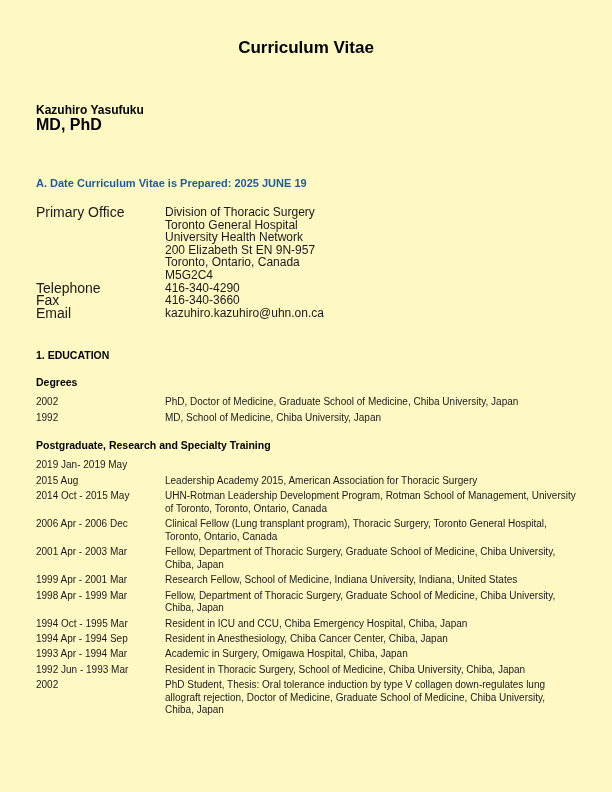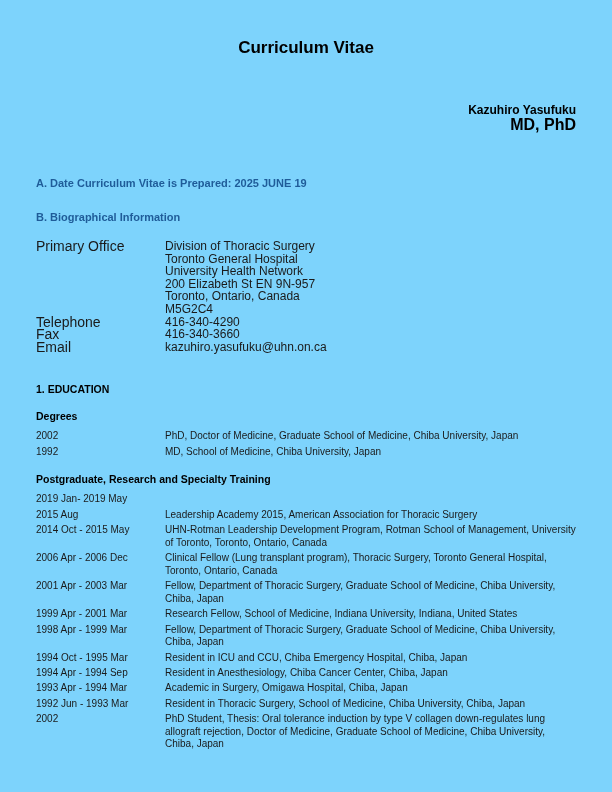--- a/index.html
+++ b/index.html
@@ -1,35 +1,35 @@
 <!DOCTYPE html>
 <html><head>
 <meta charset="utf-8">
 <style>
   html, body { margin: 0; padding: 0; background: #ffffff; }
   .page {
     width: 612px;
     height: 792px;
-    background: #7dd3fc;
+    background: #fef9c3;
     font-family: "Liberation Sans", sans-serif;
     color: #1a1a1a;
     box-sizing: border-box;
     padding: 38px 36px 0 36px;
     overflow: hidden;
     position: relative;
   }
   .doc-title {
     text-align: center;
     font-size: 17px;
     font-weight: bold;
     color: #000000;
     margin: 0;
   }
   .author-block {
-    text-align: right;
+    text-align: left;
     margin-top: 45px;
   }
   .author-name {
     font-size: 12px;
     font-weight: bold;
     color: #000000;
     line-height: 15px;
   }
   .author-creds {
     font-size: 16px;
@@ -94,21 +94,20 @@
 
   <div class="doc-title">Curriculum Vitae</div>
 
   <div class="author-block">
     <div class="author-name">Kazuhiro Yasufuku</div>
     <div class="author-creds">MD, PhD</div>
   </div>
 
   <div class="section-heading heading-a">A. Date Curriculum Vitae is Prepared: 2025 JUNE 19</div>
 
-  <div class="section-heading heading-b">B. Biographical Information</div>
 
   <div class="contact-table">
     <div class="contact-row">
       <div class="contact-label">Primary Office</div>
       <div class="contact-value">Division of Thoracic Surgery
 Toronto General Hospital
 University Health Network
 200 Elizabeth St EN 9N-957
 Toronto, Ontario, Canada
 M5G2C4</div>
@@ -116,21 +115,21 @@
     <div class="contact-row">
       <div class="contact-label">Telephone</div>
       <div class="contact-value">416-340-4290</div>
     </div>
     <div class="contact-row">
       <div class="contact-label">Fax</div>
       <div class="contact-value">416-340-3660</div>
     </div>
     <div class="contact-row">
       <div class="contact-label">Email</div>
-      <div class="contact-value">kazuhiro.yasufuku@uhn.on.ca</div>
+      <div class="contact-value">kazuhiro.kazuhiro@uhn.on.ca</div>
     </div>
   </div>
 
   <div class="edu-heading">1. EDUCATION</div>
 
   <div class="sub-heading">Degrees</div>
 
   <div class="entry-list">
     <div class="entry-row">
       <div class="entry-date">2002</div>

